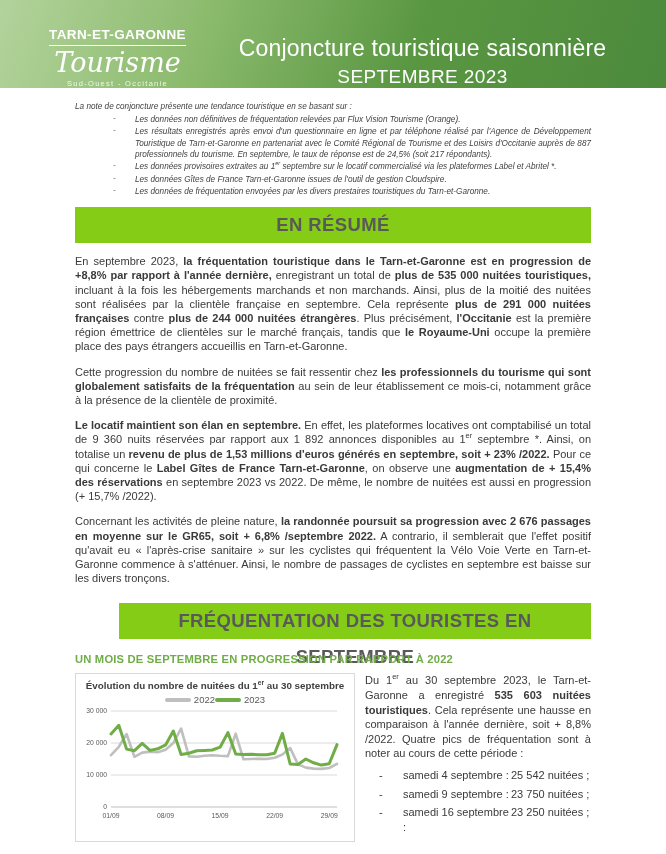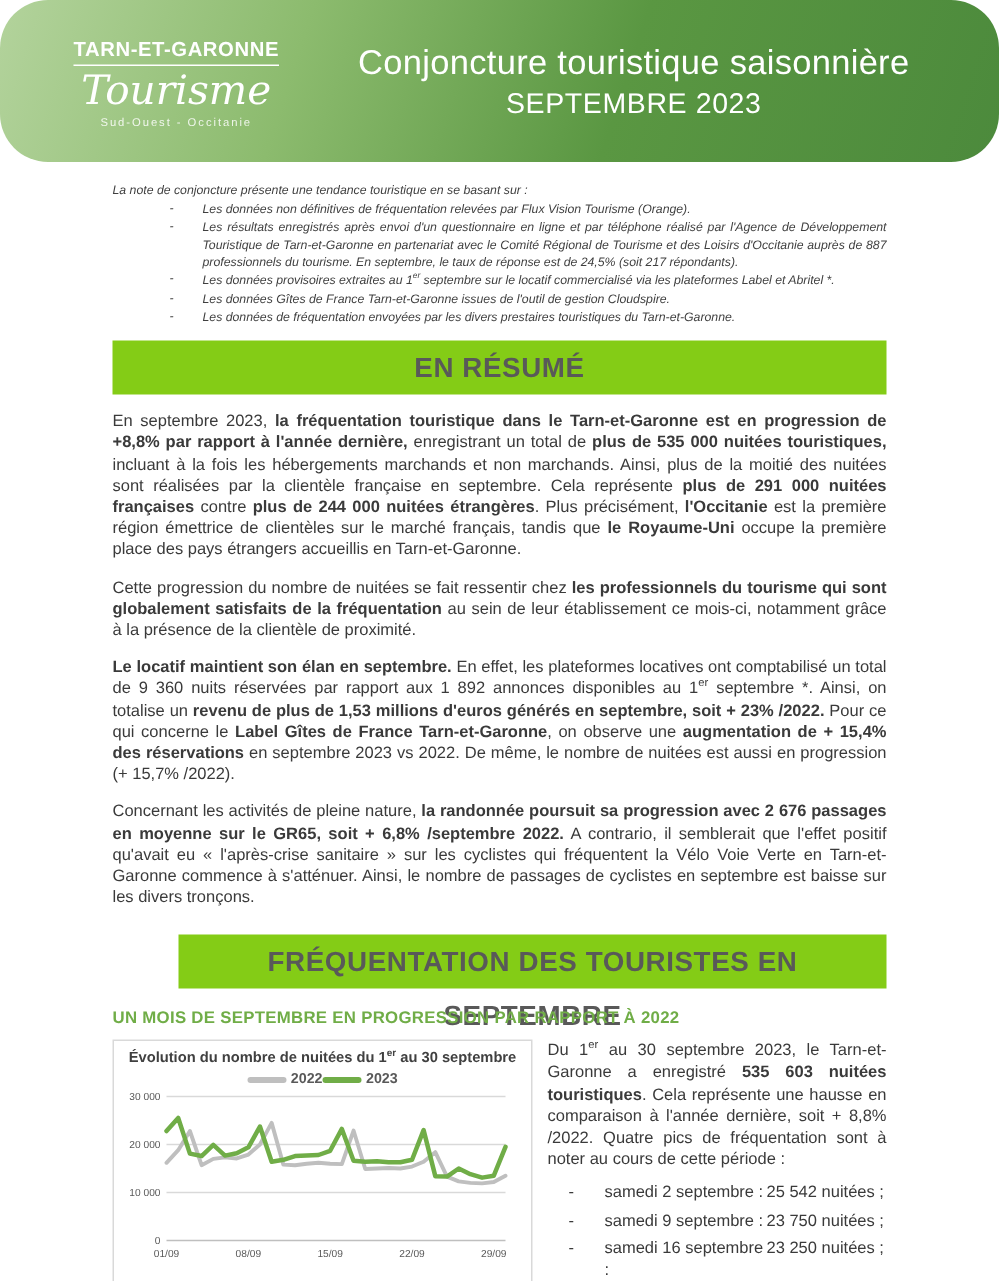--- a/index.html
+++ b/index.html
@@ -2,23 +2,23 @@
 <html><head>
 <meta charset="utf-8">
 <style>
   * { margin:0; padding:0; box-sizing:border-box; }
   html,body { background:#ffffff; }
   body { font-family:"Liberation Sans", sans-serif; color:#3a3a3a; }
   .page { width:666px; height:854px; background:#ffffff; position:relative; overflow:hidden; margin:0 auto; }
 
   
   .header {
-    height:108px; width:100%;
+    height:88px; width:100%;
     background:linear-gradient(108deg,#b3d39c 0%,#8cbb6e 30%,#5a9742 62%,#4c8a3c 100%);
-    display:flex; align-items:center;border-radius:32px;
+    display:flex; align-items:flex-end;
   }
   .logo { width:205px; text-align:center; color:#fff; padding-left:30px; margin-top:2px; }
   .logo-line1 { display:inline-block; font-weight:bold; font-size:13.5px; letter-spacing:.4px;
                 border-bottom:1.5px solid #ffffff; padding-bottom:3px; }
   .logo-line2 { font-family:"DejaVu Serif", serif; font-style:italic; font-size:27px; margin-top:1px; }
   .logo-line3 { font-size:7.5px; letter-spacing:1.3px; opacity:.85; margin-top:1px; }
   .titles { flex:1; text-align:center; color:#fff; padding-right:26px; }
   .titles h1 { font-size:23px; font-weight:normal; letter-spacing:.2px; }
   .titles h2 { font-size:19px; font-weight:normal; margin-top:4px; letter-spacing:.4px; }
 
@@ -42,21 +42,21 @@
   .body-par { font-size:11px; text-align:justify; line-height:14.2px; margin-top:11px; color:#3a3a3a; }
   .b { font-weight:bold; }
   sup { font-size:68%; vertical-align:super; line-height:0; }
 
   .green-sub { color:#70ad47; font-size:11.2px; font-weight:bold; margin-top:14px; letter-spacing:.2px; }
 
   
   .two-col { display:flex; margin-top:8px; gap:10px; }
   .chart-card { flex:0 0 280px; width:280px; border:1px solid #d9d9d9; background:#fff; padding:6px 3px 2px; }
   .chart-title { font-size:9.8px; font-weight:bold; color:#404040; text-align:center; }
-  .legend { display:flex; justify-content:center; margin-top:3px;font-weight:bold; }
+  .legend { display:flex; justify-content:center; margin-top:3px; }
   .legend-item { display:flex; align-items:center; gap:3px; font-size:9.5px; color:#595959; }
   .legend-swatch { width:26px; height:3.6px; border-radius:2px; }
   .tick { font-size:6.8px; fill:#595959; font-family:"Liberation Sans", sans-serif; }
 
   .right-col { flex:1; font-size:11px; color:#3a3a3a; }
   .right-col .rpar { text-align:justify; line-height:14.6px; }
   .peaks { list-style:none; margin-top:7px; padding-left:14px; }
   .peaks li { display:flex; line-height:15px; margin-top:3.5px; }
   .peaks .dash { flex:0 0 24px; }
   .peaks .plabel { flex:0 0 108px; }
@@ -151,21 +151,21 @@
             <polyline points="32.0,50.2 39.8,41.8 47.6,29.0 55.4,51.8 63.2,47.6 71.0,46.6 78.8,47.3 86.6,44.7 94.3,38.0 102.1,23.6 109.9,51.4 117.7,51.8 125.5,50.8 133.3,50.2 141.1,50.8 148.9,51.1 156.7,28.7 164.5,54.3 172.3,54.0 180.1,53.7 187.9,54.0 195.7,52.7 203.4,49.5 211.2,43.1 219.0,59.4 226.8,62.6 234.6,63.6 242.4,63.9 250.2,63.0 258.0,58.8" fill="none" stroke="#bfbfbf" stroke-width="2.6" stroke-linejoin="round" stroke-linecap="round"></polyline>
             <polyline points="32.0,29.0 39.8,20.3 47.6,44.1 55.4,45.7 63.2,38.3 71.0,45.4 78.8,43.8 86.6,39.9 94.3,26.0 102.1,49.5 109.9,48.2 117.7,45.7 125.5,45.4 133.3,45.0 141.1,42.2 148.9,27.6 156.7,48.9 164.5,49.5 172.3,49.2 180.1,49.8 187.9,49.8 195.7,48.2 203.4,28.4 211.2,59.1 219.0,59.4 226.8,54.0 234.6,57.8 242.4,60.1 250.2,58.8 258.0,39.6" fill="none" stroke="#70ad47" stroke-width="3" stroke-linejoin="round" stroke-linecap="round"></polyline>
           </svg>
       </figure>
 
       <div class="right-col">
         <p class="rpar"><span>Du 1</span><sup>er</sup><span> au 30 septembre 2023, le Tarn-et-Garonne a enregistré </span><span class="b">535 603 nuitées touristiques</span><span>. Cela représente une hausse en comparaison à l'année dernière, soit + 8,8% /2022. Quatre pics de fréquentation sont à noter au cours de cette période :</span></p>
         <ul class="peaks" id="peaks-list">
             <li>
               <span class="dash">-</span>
-              <span class="plabel"><span>samedi 2 septembre :</span></span>
+              <span class="plabel"><span>samedi 4 septembre :</span></span>
               <span class="pvalue">25 542 nuitées ;</span>
             </li>
             <li>
               <span class="dash">-</span>
               <span class="plabel"><span>samedi 9 septembre :</span></span>
               <span class="pvalue">23 750 nuitées ;</span>
             </li>
             <li>
               <span class="dash">-</span>
               <span class="plabel"><span>samedi 16 septembre :</span></span>

